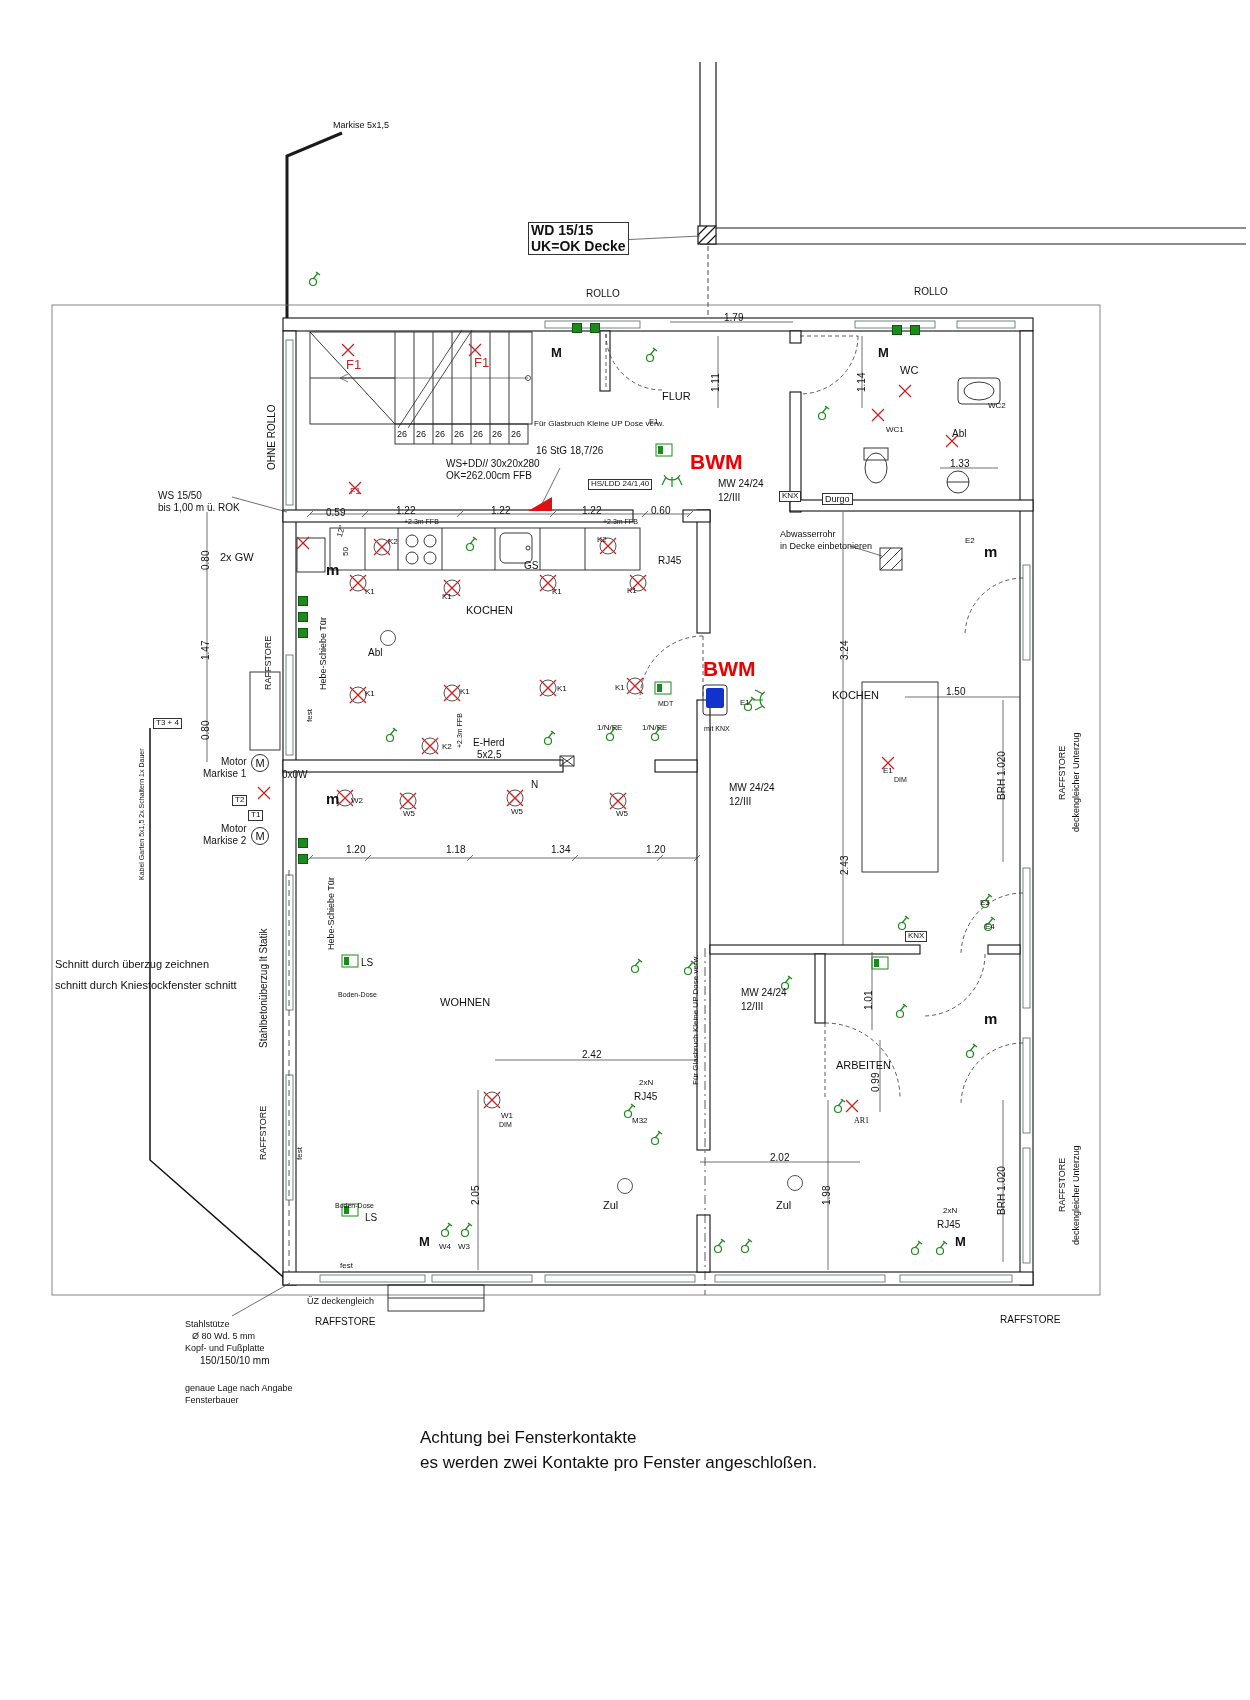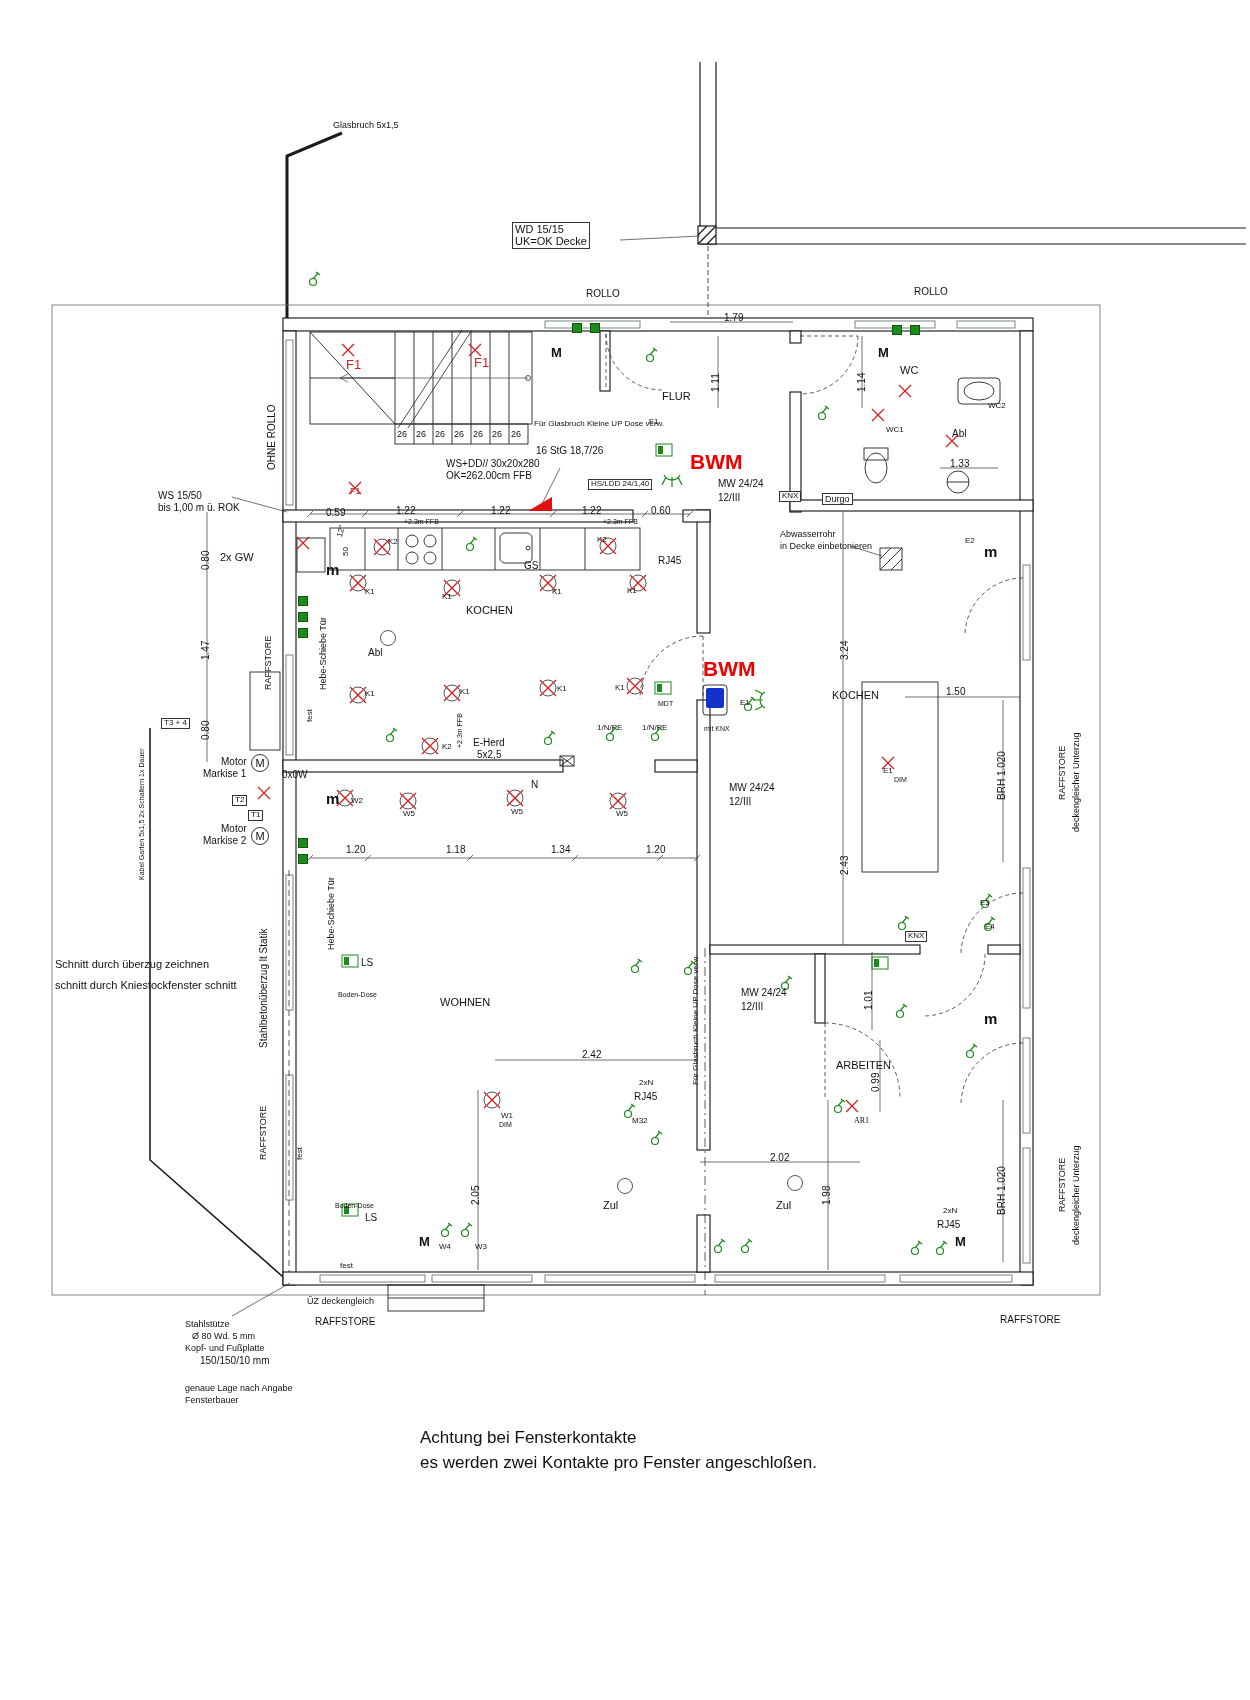--- a/index.html
+++ b/index.html
@@ -645,22 +645,22 @@
       <div class="sym" style="left: 567px; top: 762px; transform: translate(-50%, -50%);"><svg width="16" height="12">
           <g stroke="#333" fill="none">
             <rect x="1" y="1" width="14" height="10"></rect>
             <line x1="1" y1="1" x2="15" y2="11"></line>
             <line x1="15" y1="1" x2="1" y2="11"></line>
           </g>
         </svg></div>
     </div>
 
   <div class="layer" id="labels">
-      <div class="lbl" style="left: 333px; top: 120px; font-size: 9px;">Glasbruch 5x1,5</div>
-      <div class="lbl box" style="left: 512px; top: 222px; font-size: 11px;">WD 15/15
+      <div class="lbl" style="left: 333px; top: 120px; font-size: 9px;">Markise 5x1,5</div>
+      <div class="lbl box" style="left: 528px; top: 222px; font-size: 14px; font-weight: bold;">WD 15/15
 UK=OK Decke</div>
       <div class="lbl" style="left: 586px; top: 288px; font-size: 10px;">ROLLO</div>
       <div class="lbl" style="left: 914px; top: 286px; font-size: 10px;">ROLLO</div>
       <div class="lbl" style="left: 266px; top: 470px; font-size: 10px; transform: rotate(-90deg); transform-origin: 0px 0px;">OHNE ROLLO</div>
       <div class="lbl" style="left: 346px; top: 358px; font-size: 13px; color: rgb(204, 34, 34);">F1</div>
       <div class="lbl" style="left: 474px; top: 356px; font-size: 13px; color: rgb(204, 34, 34);">F1</div>
       <div class="lbl bold" style="left: 551px; top: 346px; font-size: 13px;">M</div>
       <div class="lbl bold" style="left: 878px; top: 346px; font-size: 13px;">M</div>
       <div class="lbl" style="left: 662px; top: 390px; font-size: 11px;">FLUR</div>
       <div class="lbl" style="left: 900px; top: 364px; font-size: 11px;">WC</div>
@@ -720,21 +720,21 @@
       <div class="lbl" style="left: 460px; top: 688px; font-size: 8px;">K1</div>
       <div class="lbl" style="left: 557px; top: 685px; font-size: 8px;">K1</div>
       <div class="lbl" style="left: 615px; top: 684px; font-size: 8px;">K1</div>
       <div class="lbl" style="left: 832px; top: 689px; font-size: 11px;">KOCHEN</div>
       <div class="lbl" style="left: 946px; top: 686px; font-size: 10px;">1.50</div>
       <div class="lbl bold" style="left: 703px; top: 657px; font-size: 21px; color: rgb(238, 0, 0);">BWM</div>
       <div class="lbl" style="left: 658px; top: 700px; font-size: 7px;">MDT</div>
       <div class="lbl" style="left: 740px; top: 699px; font-size: 8px;">E1</div>
       <div class="lbl" style="left: 704px; top: 725px; font-size: 7px;">mit KNX</div>
       <div class="lbl" style="left: 200px; top: 740px; font-size: 10px; transform: rotate(-90deg); transform-origin: 0px 0px;">0.80</div>
-      <div class="lbl box" style="left: 153px; top: 718px; font-size: 8px; margin-left: 8px;">T3 + 4</div>
+      <div class="lbl box" style="left: 153px; top: 718px; font-size: 8px;">T3 + 4</div>
       <div class="lbl" style="left: 456px; top: 748px; font-size: 7px; transform: rotate(-90deg); transform-origin: 0px 0px;">+2.3m FFB</div>
       <div class="lbl" style="left: 473px; top: 737px; font-size: 10px;">E-Herd</div>
       <div class="lbl" style="left: 477px; top: 749px; font-size: 10px;">5x2,5</div>
       <div class="lbl" style="left: 442px; top: 743px; font-size: 8px;">K2</div>
       <div class="lbl" style="left: 597px; top: 724px; font-size: 8px;">1/N/PE</div>
       <div class="lbl" style="left: 642px; top: 724px; font-size: 8px;">1/N/PE</div>
       <div class="lbl" style="left: 996px; top: 800px; font-size: 10px; transform: rotate(-90deg); transform-origin: 0px 0px;">BRH 1.020</div>
       <div class="lbl" style="left: 1057px; top: 800px; font-size: 9px; transform: rotate(-90deg); transform-origin: 0px 0px;">RAFFSTORE</div>
       <div class="lbl" style="left: 1071px; top: 832px; font-size: 9px; transform: rotate(-90deg); transform-origin: 0px 0px;">deckengleicher Unterzug</div>
       <div class="lbl" style="left: 883px; top: 767px; font-size: 8px;">E1</div>
@@ -791,21 +791,21 @@
       <div class="lbl" style="left: 821px; top: 1205px; font-size: 10px; transform: rotate(-90deg); transform-origin: 0px 0px;">1.98</div>
       <div class="lbl" style="left: 603px; top: 1199px; font-size: 11px;">Zul</div>
       <div class="lbl" style="left: 776px; top: 1199px; font-size: 11px;">Zul</div>
       <div class="lbl" style="left: 996px; top: 1215px; font-size: 10px; transform: rotate(-90deg); transform-origin: 0px 0px;">BRH 1.020</div>
       <div class="lbl" style="left: 1057px; top: 1212px; font-size: 9px; transform: rotate(-90deg); transform-origin: 0px 0px;">RAFFSTORE</div>
       <div class="lbl" style="left: 1071px; top: 1245px; font-size: 9px; transform: rotate(-90deg); transform-origin: 0px 0px;">deckengleicher Unterzug</div>
       <div class="lbl" style="left: 335px; top: 1202px; font-size: 7px;">Boden-Dose</div>
       <div class="lbl" style="left: 365px; top: 1212px; font-size: 10px;">LS</div>
       <div class="lbl bold" style="left: 419px; top: 1235px; font-size: 13px;">M</div>
       <div class="lbl" style="left: 439px; top: 1243px; font-size: 8px;">W4</div>
-      <div class="lbl" style="left: 458px; top: 1243px; font-size: 8px; margin-left: 17px;">W3</div>
+      <div class="lbl" style="left: 458px; top: 1243px; font-size: 8px;">W3</div>
       <div class="lbl" style="left: 943px; top: 1207px; font-size: 8px;">2xN</div>
       <div class="lbl" style="left: 937px; top: 1219px; font-size: 10px;">RJ45</div>
       <div class="lbl bold" style="left: 955px; top: 1235px; font-size: 13px;">M</div>
       <div class="lbl" style="left: 340px; top: 1262px; font-size: 8px;">fest</div>
       <div class="lbl" style="left: 307px; top: 1296px; font-size: 9px;">ÜZ deckengleich</div>
       <div class="lbl" style="left: 315px; top: 1316px; font-size: 10px;">RAFFSTORE</div>
       <div class="lbl" style="left: 1000px; top: 1314px; font-size: 10px;">RAFFSTORE</div>
       <div class="lbl" style="left: 185px; top: 1319px; font-size: 9px;">Stahlstütze</div>
       <div class="lbl" style="left: 185px; top: 1331px; font-size: 9px; margin-left: 7px;">Ø 80 Wd. 5 mm</div>
       <div class="lbl" style="left: 185px; top: 1343px; font-size: 9px;">Kopf- und Fußplatte</div>

